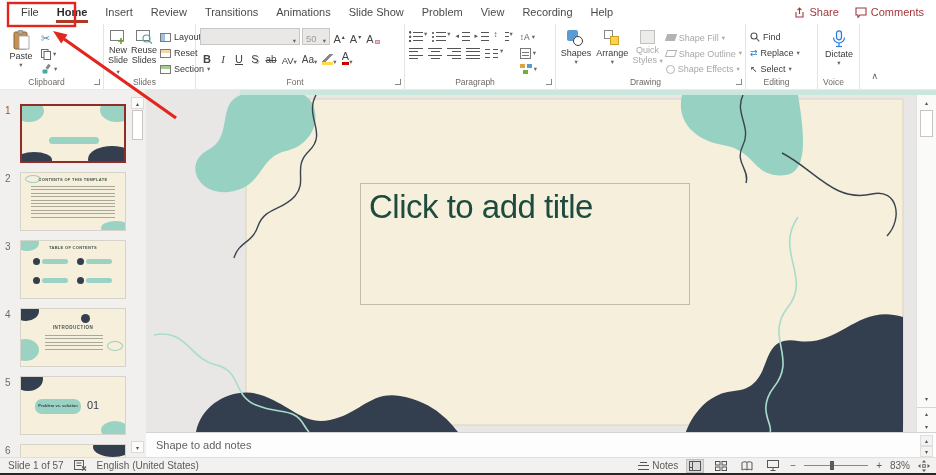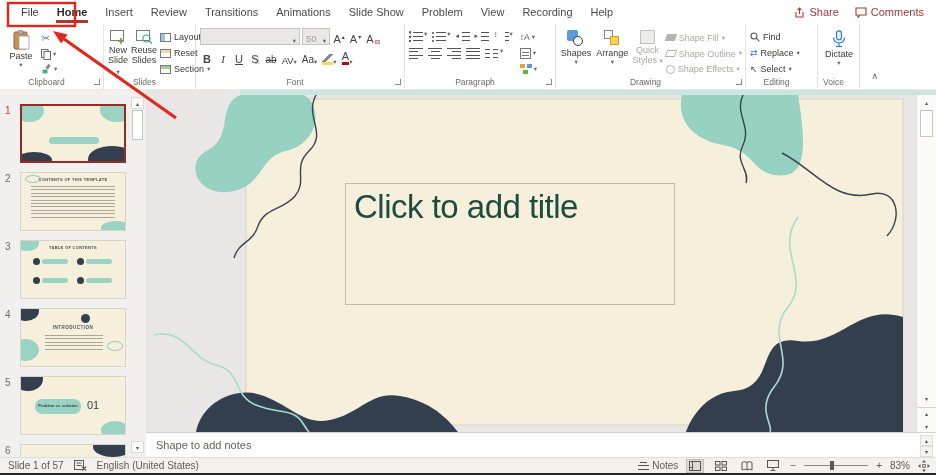--- a/index.html
+++ b/index.html
@@ -113,21 +113,21 @@
   .m5num{position:absolute;left:66px;top:22px;font-size:11px;color:#333f50}
   .m4badge{position:absolute;left:60px;top:5px;width:9px;height:9px;border-radius:50%;background:#333e4e}
   .toutline{position:absolute;border:1px solid #9ccfc0;border-radius:50%;background:transparent}
   .pscroll-up{position:absolute;right:2px;top:2px;width:13px;height:12px;background:#fbfbfa;border:1px solid #dcdad8;display:flex;align-items:center;justify-content:center;font-size:6px;color:#555}
   .pscroll-thumb{position:absolute;right:3px;top:15px;width:11px;height:30px;background:#fff;border:1px solid #c8c6c4}
   .pscroll-down{position:absolute;right:2px;bottom:4px;width:13px;height:12px;background:#fbfbfa;border:1px solid #dcdad8;display:flex;align-items:center;justify-content:center;font-size:6px;color:#555}
 
   
   .editor{position:absolute;top:95px;left:146px;width:770px;height:337px;background:#e8e7e6;overflow:hidden}
   .editor svg{position:absolute;top:0;left:0}
-  .titlebox{position:absolute;left:199px;top:88px;width:330px;height:122px;border:1px solid #c2bcaa;padding:4px 0 0 8px;font-size:33px;letter-spacing:-0.5px;color:#1d4b3f}
+  .titlebox{position:absolute;left:214px;top:88px;width:330px;height:122px;border:1px solid #c2bcaa;padding:4px 0 0 8px;font-size:33px;letter-spacing:-0.5px;color:#1d4b3f}
   .pillbox{position:absolute;left:201px;top:229px;width:245px;height:27px;border-radius:13.5px;background:#8ed0c1;display:flex;align-items:center;justify-content:center;font-size:12.5px;color:#16413a}
 
   
   .vscroll{position:absolute;top:95px;right:0;width:20px;height:337px;background:#fafaf9;border-left:1px solid #e3e1df}
   .vbtnu{position:absolute;top:0;left:0;right:0;height:14px;display:flex;align-items:center;justify-content:center;font-size:6px;color:#555}
   .vthumb{position:absolute;top:15px;left:3px;width:13px;height:27px;background:#fff;border:1px solid #c8c6c4}
   .vbtnd{position:absolute;top:297px;left:0;right:0;height:13px;display:flex;align-items:center;justify-content:center;font-size:6px;color:#555}
   .vprev{position:absolute;top:312px;left:0;right:0;height:12px;display:flex;align-items:center;justify-content:center;font-size:6px;color:#555;border-top:1px solid #d8d6d4}
   .vnext{position:absolute;top:325px;left:0;right:0;height:12px;display:flex;align-items:center;justify-content:center;font-size:6px;color:#555}
 

